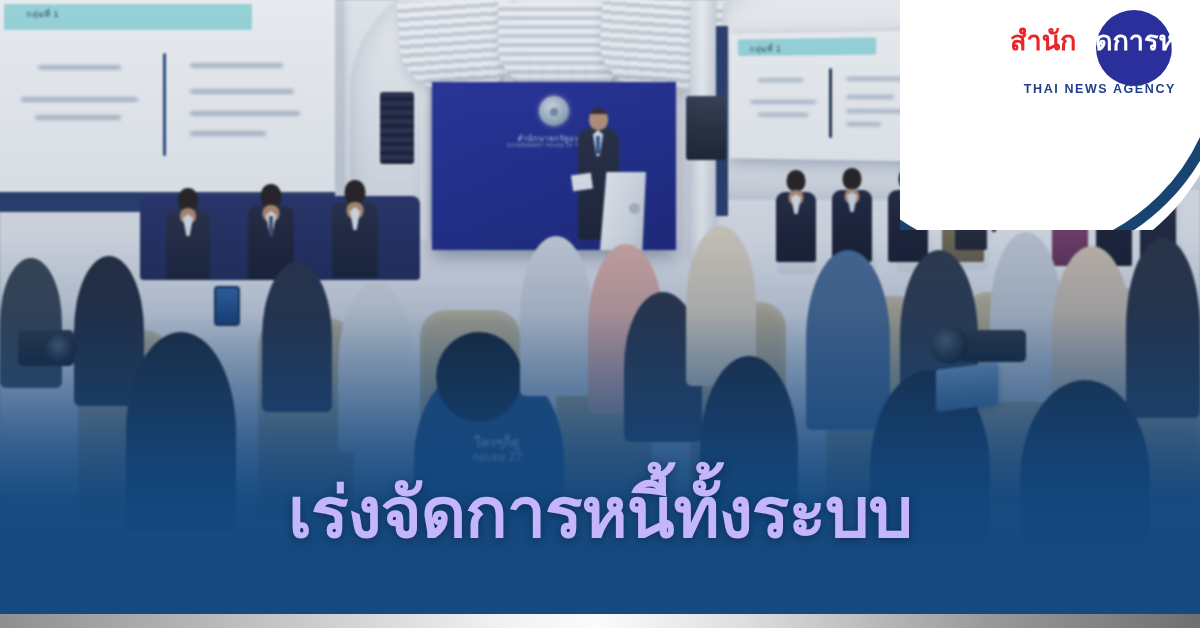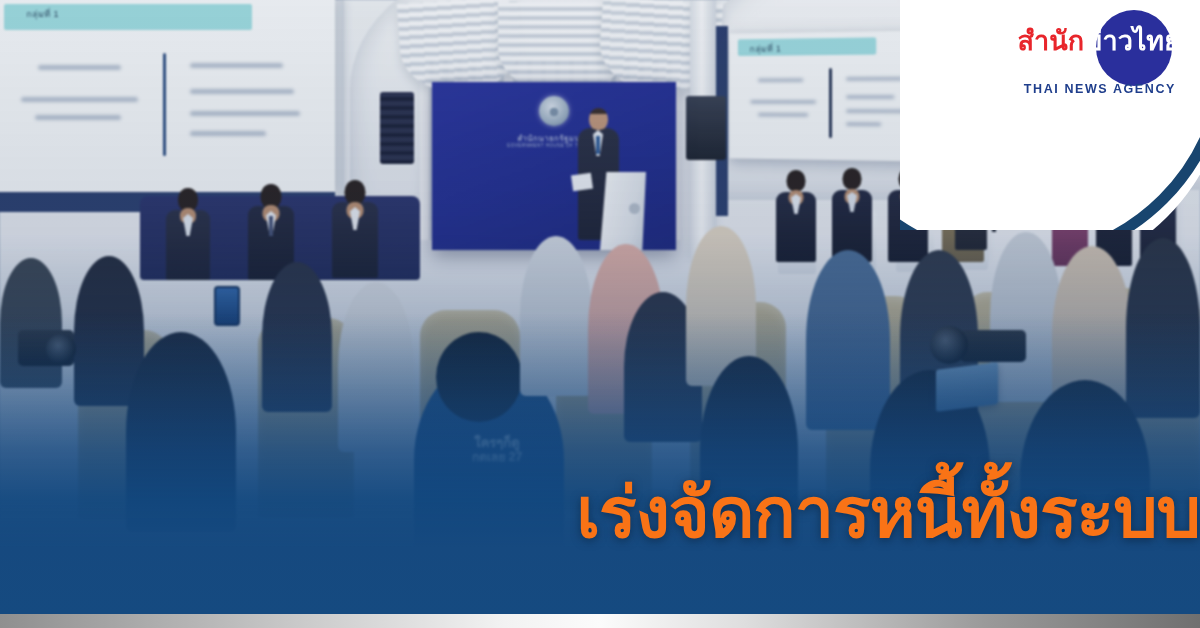--- a/index.html
+++ b/index.html
@@ -153,21 +153,21 @@
   .overlay { position:absolute; left:0; right:0; bottom:14px; height:300px;
              pointer-events:none;
              background:linear-gradient(180deg,
                rgba(20,74,129,0) 0%,
                rgba(20,74,129,.30) 22%,
                rgba(19,72,128,.72) 45%,
                rgba(18,72,127,.94) 62%,
                #16497f 78%, #154a80 100%); }
 
   .headline { position:absolute; left:0; right:0; bottom:60px;
-              text-align:right; color:#f97316;
+              text-align:center; color:#c4b5fd;
               font-size:70px; font-weight:700; letter-spacing:-1px;
               text-shadow:0 2px 10px rgba(5,25,50,.55);
               font-family:"Liberation Sans","DejaVu Sans",sans-serif; }
 
   
   .botbar { position:absolute; left:0; right:0; bottom:0; height:14px;
             background:linear-gradient(90deg,
               #8f8f8f 0%, #b9b9b9 18%, #f2f2f2 42%, #fbfbfb 50%,
               #dedede 62%, #9a9a9a 82%, #6f6f6f 100%); }
 
@@ -392,18 +392,18 @@
   <div class="botbar"></div>
 
   <div class="corner">
     <div class="corner-white"></div>
     <div class="corner-navy"></div>
   </div>
 
   <div class="logo">
     <div class="logo-circle"></div>
     <div class="logo-th">
-      <span class="red">สำนัก</span><span class="white">ข่าวไทย</span>
+      <span class="red">สำนัก</span><span class="white">ข่ดการหน</span>
     </div>
     <div class="logo-en">THAI NEWS AGENCY</div>
   </div>
 
 </div>
 
 </body></html>

